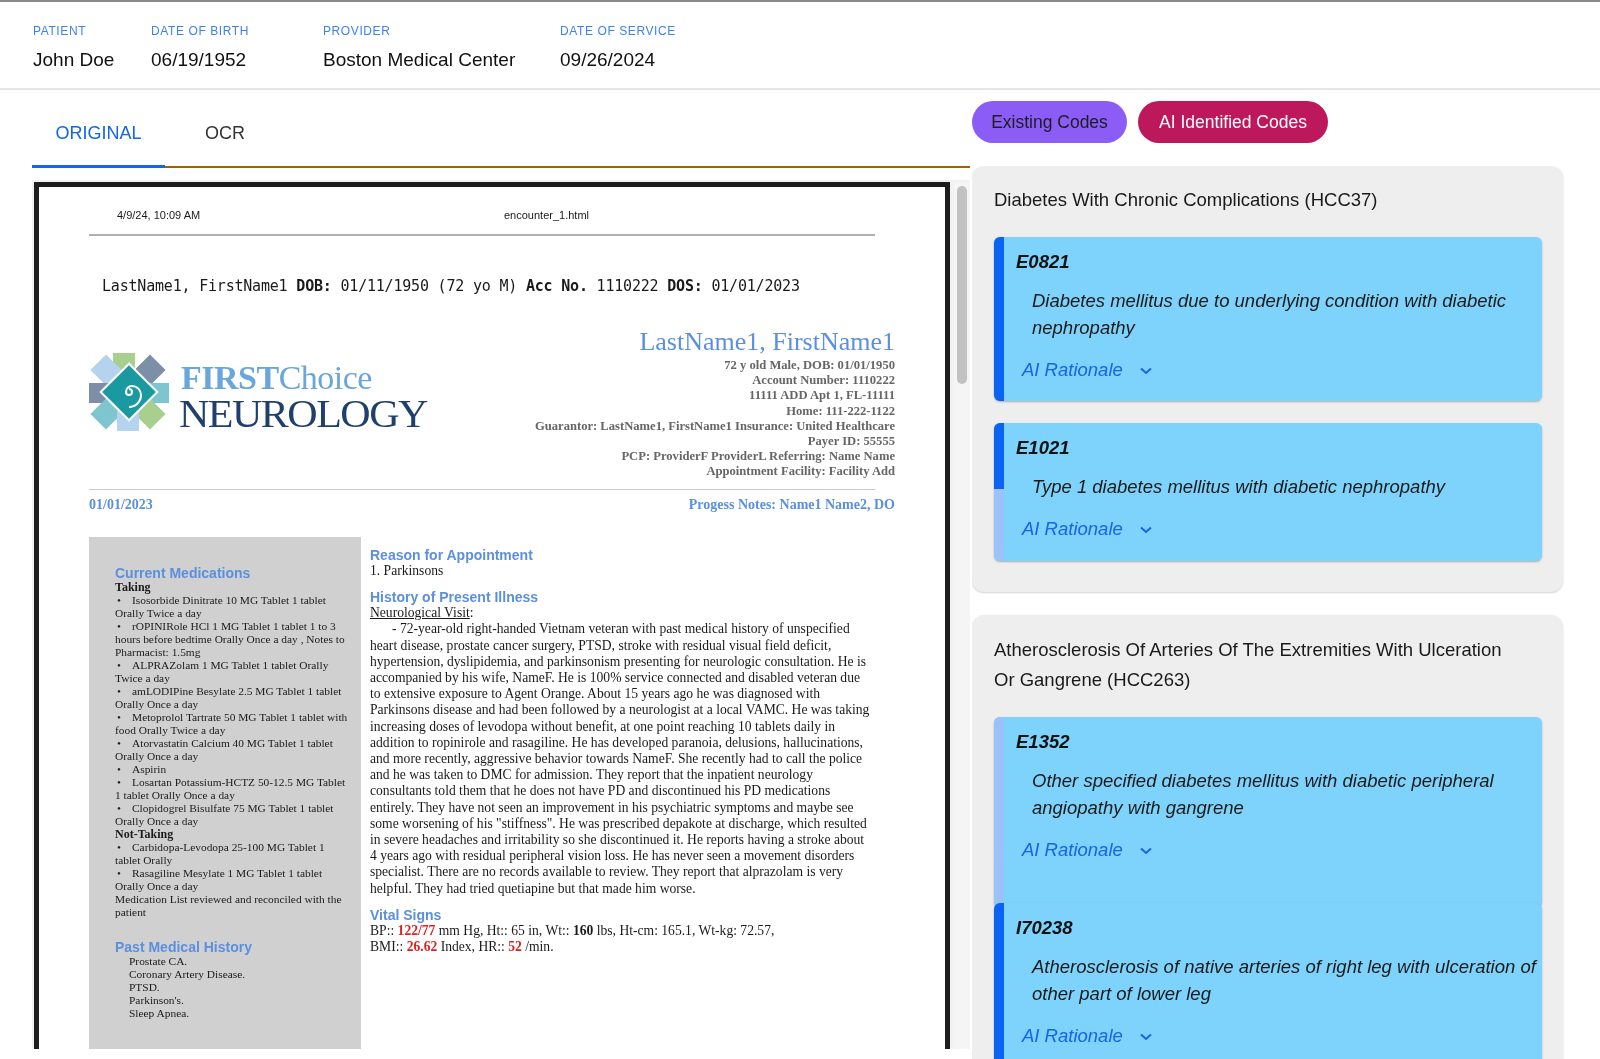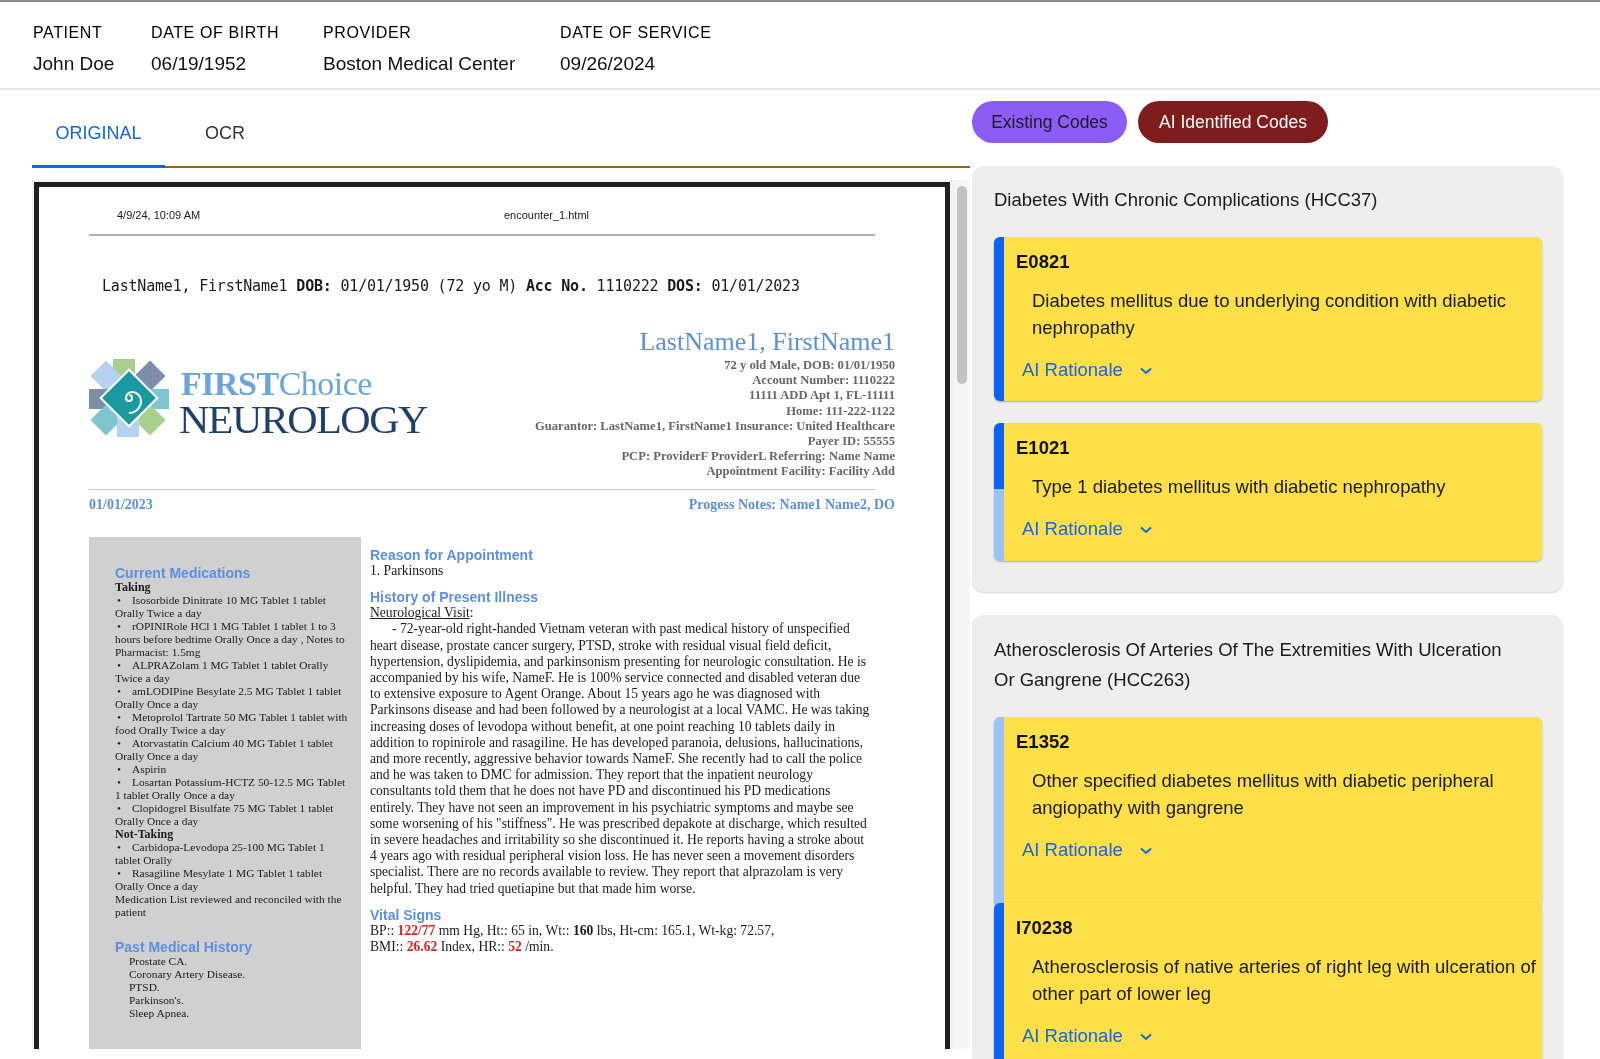--- a/index.html
+++ b/index.html
@@ -5,21 +5,21 @@
   * { box-sizing: border-box; margin: 0; padding: 0; }
   html, body { width: 1600px; height: 1059px; overflow: hidden; background: #fff; }
   body { font-family: "Liberation Sans", sans-serif; color: #111; position: relative; }
 
   
   .top-rule { position: absolute; left: 0; top: 0; width: 1600px; height: 2px; background: #8a8a8a; }
 
   
   .patient-header { position: absolute; left: 0; top: 2px; width: 1600px; height: 88px; border-bottom: 2px solid #e6e6e6; }
   .ph-field { position: absolute; top: 22px; }
-  .ph-label { font-size: 16px; letter-spacing: 0.6px; color: #000000; text-transform: uppercase; }
+  .ph-label { font-size: 12px; letter-spacing: 0.6px; color: #3b82f6; text-transform: uppercase; }
   .ph-value { font-size: 19px; color: #111; margin-top: 11px; white-space: nowrap; }
 
   
   .tabs { position: absolute; left: 32px; top: 110px; width: 938px; height: 58px; border-bottom: 2px solid #a16207; }
   .tab { position: absolute; top: 0; height: 58px; font-size: 18px; line-height: 46px; text-align: center; cursor: pointer; }
   .tab.active { color: #1565e8; border-bottom: 3px solid #1565e8; height: 58px; }
   .tab.inactive { color: #333; }
 
   
   .viewer { position: absolute; left: 32px; top: 180px; width: 938px; height: 869px; background: #f2f2f2; overflow: hidden; }
@@ -28,21 +28,21 @@
   .scroll-thumb { position: absolute; left: 3px; top: 4px; width: 10px; height: 198px; background: #c2c2c2; border-radius: 5px; }
 
   .doc-inner { position: absolute; left: 0; top: 0; width: 906px; height: 880px; font-family: "Liberation Serif", serif; color: #1a1a1a; }
   .print-date { position: absolute; left: 38px; top: 22px; font-family: "Liberation Sans", sans-serif; font-size: 11px; margin-left: 40px; }
   .print-file { position: absolute; left: 465px; top: 22px; font-family: "Liberation Sans", sans-serif; font-size: 11px; }
   .print-rule { position: absolute; left: 50px; top: 47px; width: 786px; height: 2px; background: #b0b0b0; }
   .id-line { position: absolute; left: 63px; top: 90px; font-family: "DejaVu Sans Mono", monospace; font-size: 15px; white-space: nowrap; letter-spacing: -0.2px; }
   .id-line b { font-weight: bold; }
 
   
-  .logo { position: absolute; left: 50px; top: 168px; width: 330px; height: 82px; }
+  .logo { position: absolute; left: 50px; top: 162px; width: 330px; height: 82px; }
   .logo-mark { position: absolute; left: 0; top: 4px; width: 80px; height: 78px; }
   .logo-first { position: absolute; left: 92px; top: 12px; font-family: "Liberation Serif", serif; font-size: 34px; color: #6aa6dc; font-weight: bold; letter-spacing: -0.5px; line-height: 34px; }
   .logo-first span { font-weight: normal; }
   .logo-neuro { position: absolute; left: 90px; top: 44px; font-family: "Liberation Serif", serif; font-size: 42px; color: #1f3f6e; line-height: 42px; letter-spacing: -1.5px; transform: scaleY(0.95); }
 
   .pt-name { position: absolute; right: 50px; top: 140px; font-size: 26px; color: #5b8fdf; white-space: nowrap; }
   .pt-meta { position: absolute; right: 50px; top: 171px; text-align: right; font-size: 12.6px; color: #666; line-height: 15.2px; font-weight: bold; }
   .pt-meta div { white-space: nowrap; }
 
   .doc-rule2 { position: absolute; left: 50px; top: 302px; width: 786px; height: 1px; background: #c8c8c8; }
@@ -64,26 +64,26 @@
   .notes-col p { margin: 0; }
   .indent { text-indent: 22px; }
   .u { text-decoration: underline; }
   .red { color: #e02020; font-weight: bold; }
   .bold { font-weight: bold; }
   .gap { height: 10px; }
 
   
   .pill { position: absolute; top: 101px; height: 42px; border-radius: 21px; font-size: 17.5px; line-height: 42px; text-align: center; cursor: pointer; }
   .pill-existing { left: 972px; width: 155px; background: #8b5cf6; color: #1d1d1d; }
-  .pill-ai { left: 1138px; width: 190px; background: #7f1d1d; color: #fff; }
+  .pill-ai { left: 1138px; width: 190px; background: #be185d; color: #fff; }
 
   .codes-panel { position: absolute; left: 972px; top: 166px; width: 628px; height: 893px; overflow: hidden; }
   .group { position: absolute; left: 0; width: 591px; background: #eeeeee; border-radius: 12px; box-shadow: 0 1px 2px rgba(0,0,0,0.18); }
   .group-title { position: absolute; left: 22px; font-size: 18.5px; color: #1a1a1a; line-height: 30px; }
-  .code-card { position: absolute; left: 22px; width: 548px; background: #fde047; border-radius: 6px; box-shadow: 0 1px 2px rgba(0,0,0,0.28); overflow: hidden; }
+  .code-card { position: absolute; left: 22px; width: 548px; background: #7dd3fc; border-radius: 6px; box-shadow: 0 1px 2px rgba(0,0,0,0.28); overflow: hidden; font-style: italic; }
   .card-bar { position: absolute; left: 0; top: 0; width: 10px; height: 100%; }
   .code-id { position: absolute; left: 22px; top: 14px; font-size: 18.5px; font-weight: bold; color: #111; }
   .code-desc { position: absolute; left: 22px; top: 50px; width: 510px; font-size: 18.5px; line-height: 27px; color: #1a1a1a; margin-left: 16px; }
   .rationale { position: absolute; left: 28px; font-size: 18.5px; color: #1565e8; cursor: pointer; white-space: nowrap; }
   .chev { display: inline-block; margin-left: 12px; vertical-align: middle; }
 </style>
 </head>
 <body>
 
 <div class="top-rule"></div>
@@ -115,21 +115,21 @@
 <div class="viewer">
   <div class="doc-frame">
     <div class="doc-inner">
       <div class="print-date">4/9/24, 10:09 AM</div>
       <div class="print-file">encounter_1.html</div>
       <div class="print-rule"></div>
 
       <div class="id-line">
         <span>LastName1, FirstName1</span>
         <b>DOB:</b>
-        <span>01/01/1950 (72 yo M)</span>
+        <span>01/11/1950 (72 yo M)</span>
         <b>Acc No.</b>
         <span>1110222</span>
         <b>DOS:</b>
         <span>01/01/2023</span>
       </div>
 
       <div class="logo">
         <svg class="logo-mark" viewBox="0 0 80 78">
           <rect x="24" y="0" width="22" height="22" fill="#a9cf8f" transform="rotate(0)"></rect>
           <rect x="6" y="6" width="22" height="22" fill="#b5d2ee" transform="rotate(45 17 17)"></rect>

